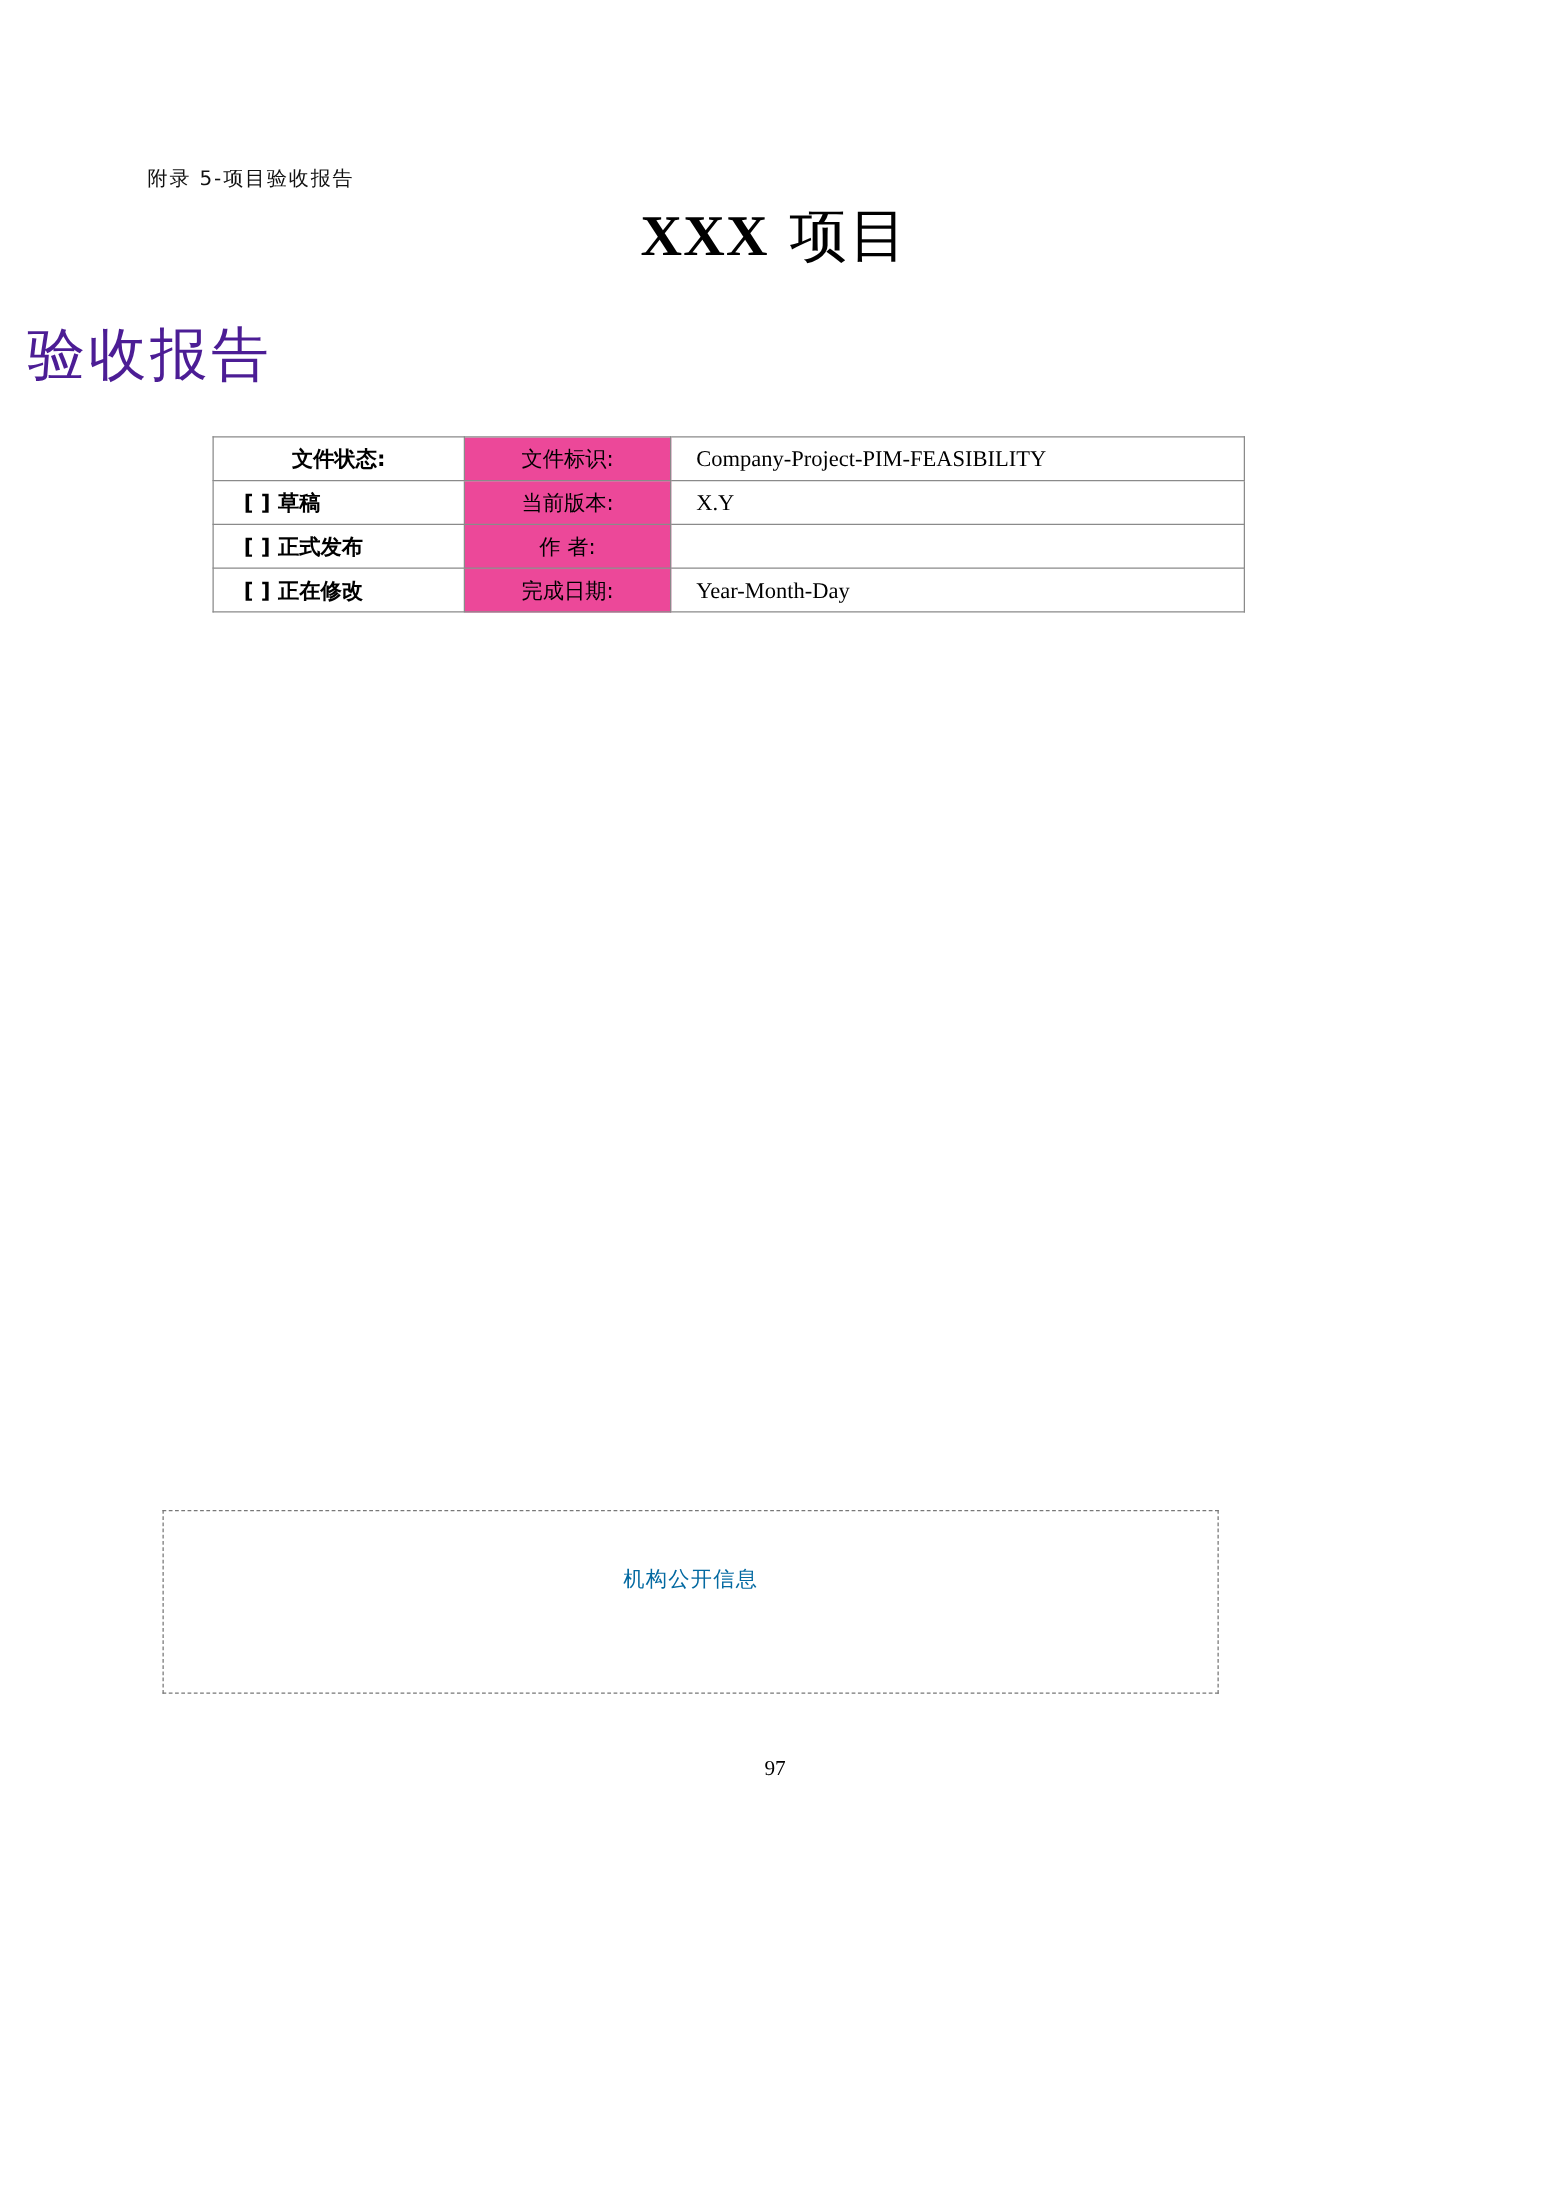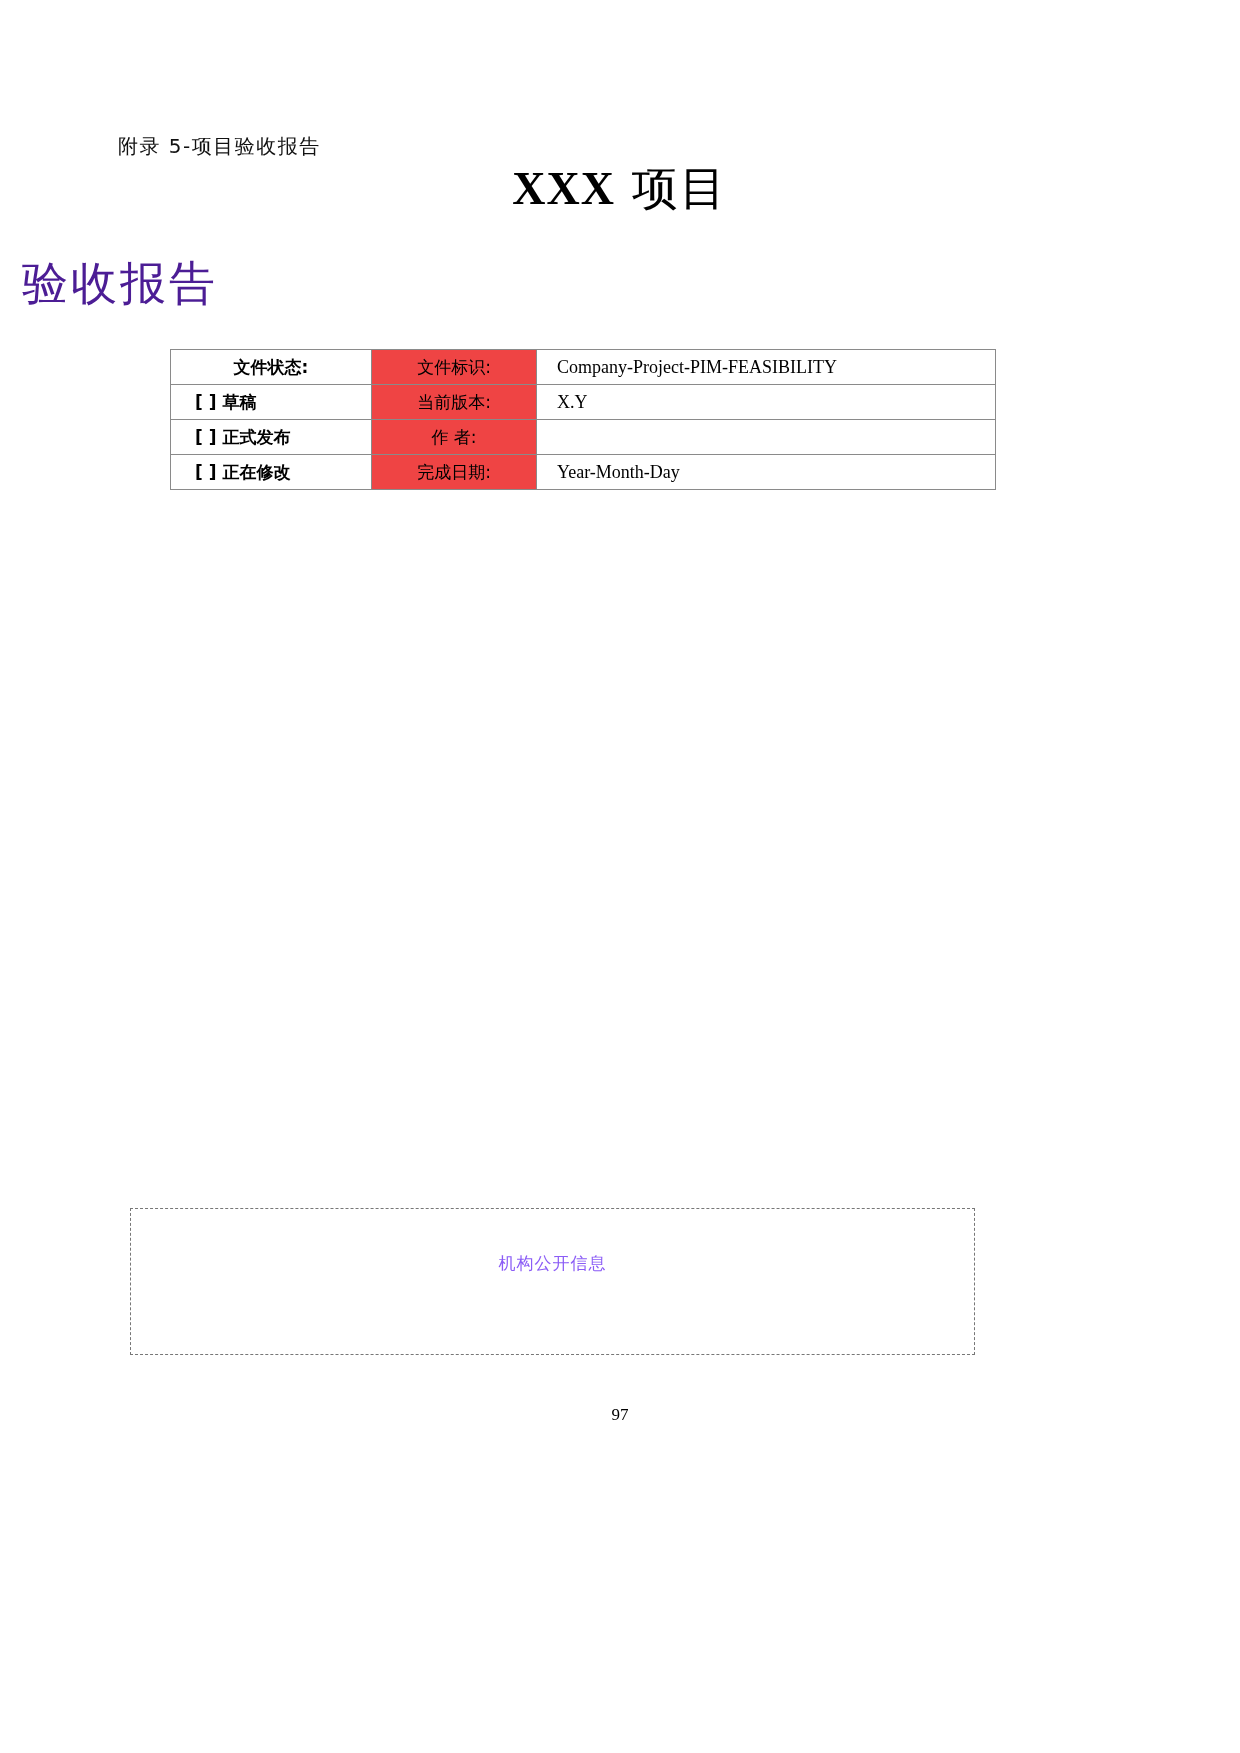--- a/index.html
+++ b/index.html
@@ -17,21 +17,21 @@
     overflow: hidden;
     box-sizing: border-box;
   }
 
   
   .doc-header {
     position: absolute;
     left: 118px;
     top: 133px;
     font-family: "DejaVu Sans", "Liberation Sans", sans-serif;
-    font-size: 20px;
+    font-size: 16px;
     letter-spacing: 1.5px;
     color: #111;
     white-space: nowrap;
   }
 
   
   .title-1 {
     position: absolute;
     left: 0;
     top: 158px;
@@ -90,21 +90,21 @@
     padding-left: 24px;
     white-space: nowrap;
     font-weight: bold;
   }
   .info-table td.status-cell.first {
     text-align: center;
     padding-left: 6px;
   }
   .info-table td.label-cell {
     width: 152px;
-    background: #ef4444;
+    background: #ec4899;
     text-align: center;
     white-space: nowrap;
   }
   .info-table td.value-cell {
     width: 432px;
     text-align: left;
     padding-left: 20px;
     font-family: "Liberation Serif", serif;
     font-size: 18px;
   }
@@ -120,21 +120,21 @@
     box-sizing: border-box;
   }
   .notice-text {
     position: absolute;
     left: 0;
     top: 43px;
     width: 100%;
     text-align: center;
     font-family: "DejaVu Sans", "Liberation Sans", sans-serif;
     font-size: 17px;
-    color: #8b5cf6;
+    color: #0369a1;
     letter-spacing: 1px;
   }
 
   
   .page-number {
     position: absolute;
     left: 0;
     top: 1405px;
     width: 1240px;
     text-align: center;

